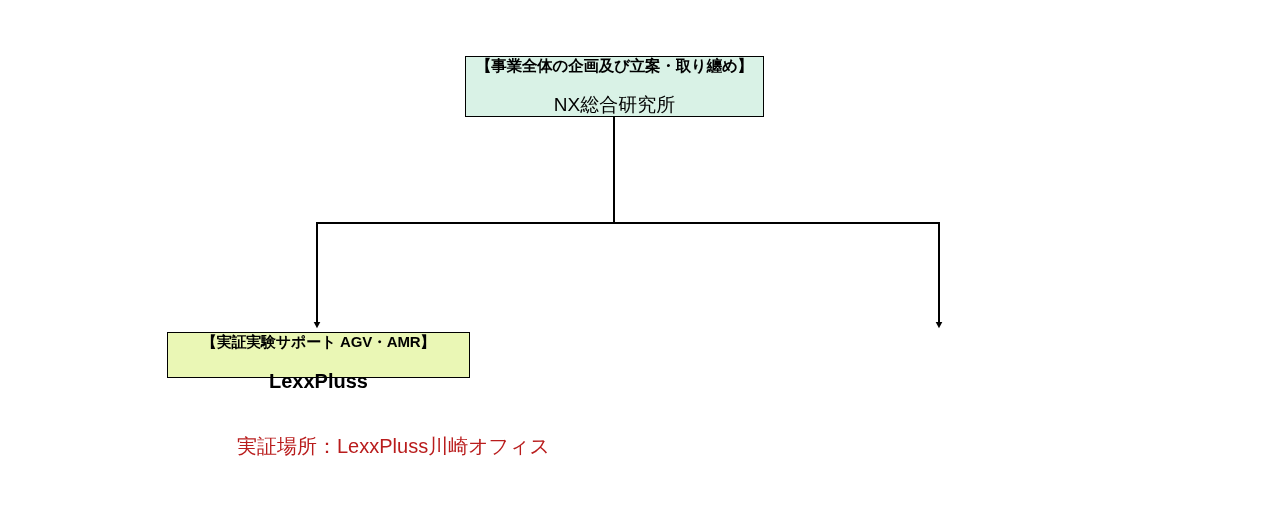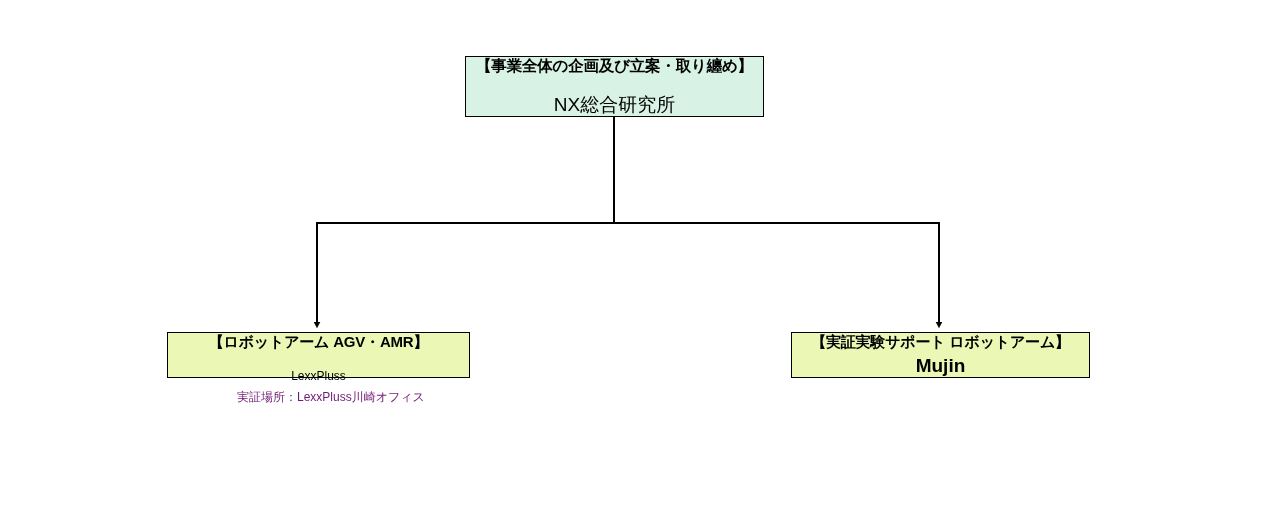--- a/index.html
+++ b/index.html
@@ -70,36 +70,37 @@
     letter-spacing: -0.2px;
     white-space: nowrap;
   }
   .node-sub-root {
     font-weight: normal;
     font-size: 19px;
     margin-top: 17px;
     white-space: nowrap;
   }
   .node-sub-left {
-    font-weight: normal;
-    font-size: 12px;
+    font-weight: bold;
+    font-size: 20px;
     margin-top: 20px;
     white-space: nowrap;
   }
   .node-sub-right {
     font-weight: bold;
     font-size: 19px;
     margin-top: 1px;
     white-space: nowrap;
   }
   .caption {
     position: absolute;
-    font-size: 12px;
+    font-size: 20px;
     white-space: nowrap;
-    color: #701a75;
+    color: #b91c1c;
+    margin-top: 44px;
   }
   .caption-left {
     left: 237px;
     top: 389px;
   }
   .caption-right {
     left: 887px;
     top: 389px;
   }
 </style>
@@ -123,25 +124,21 @@
 
     <line x1="939" y1="222" x2="939" y2="325" stroke="#000000" stroke-width="2" marker-end="url(#arrowhead)"></line>
   </svg>
 
   <div class="node node-root">
     <div class="node-title">【事業全体の企画及び立案・取り纏め】</div>
     <div class="node-sub-root">NX総合研究所</div>
   </div>
 
   <div class="node node-leaf-left">
-    <div class="node-title-leaf">【ロボットアーム AGV・AMR】</div>
+    <div class="node-title-leaf">【実証実験サポート AGV・AMR】</div>
     <div class="node-sub-left">LexxPluss</div>
   </div>
 
   <div class="caption caption-left">実証場所：LexxPluss川崎オフィス</div>
 
-  <div class="node node-leaf-right">
-    <div class="node-title-leaf">【実証実験サポート ロボットアーム】</div>
-    <div class="node-sub-right">Mujin</div>
-  </div>
 
 
 </div>
 
 </body></html>

